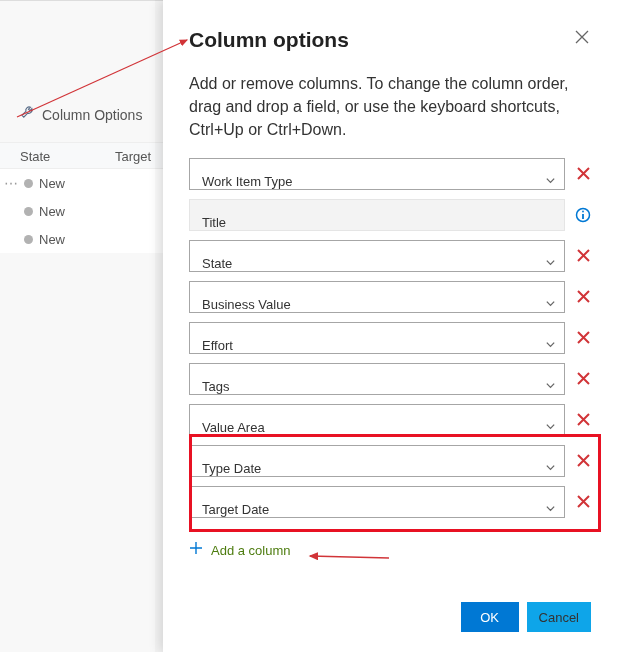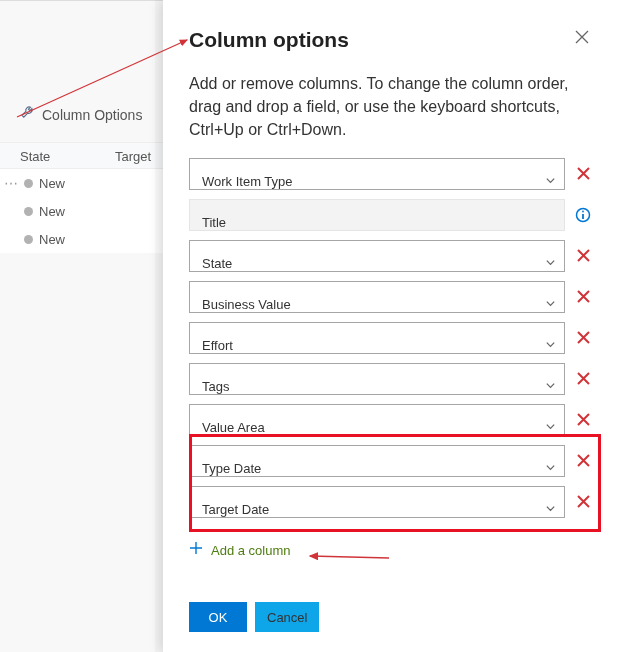--- a/index.html
+++ b/index.html
@@ -153,20 +153,21 @@
       gap: 8px;
       margin-top: 14px;
       color: #4d7c0f;
       font-size: 13px;
       cursor: pointer;
     }
     .add-col .plus svg { width: 14px; height: 14px; }
     .footer {
       margin-top: auto;
       display: flex;
+      justify-content: flex-end;
       gap: 8px;
       padding-top: 16px;
     }
     .btn {
       min-width: 58px;
       height: 30px;
       font-size: 13px;
       border: none;
       cursor: pointer;
       padding: 0 12px;

